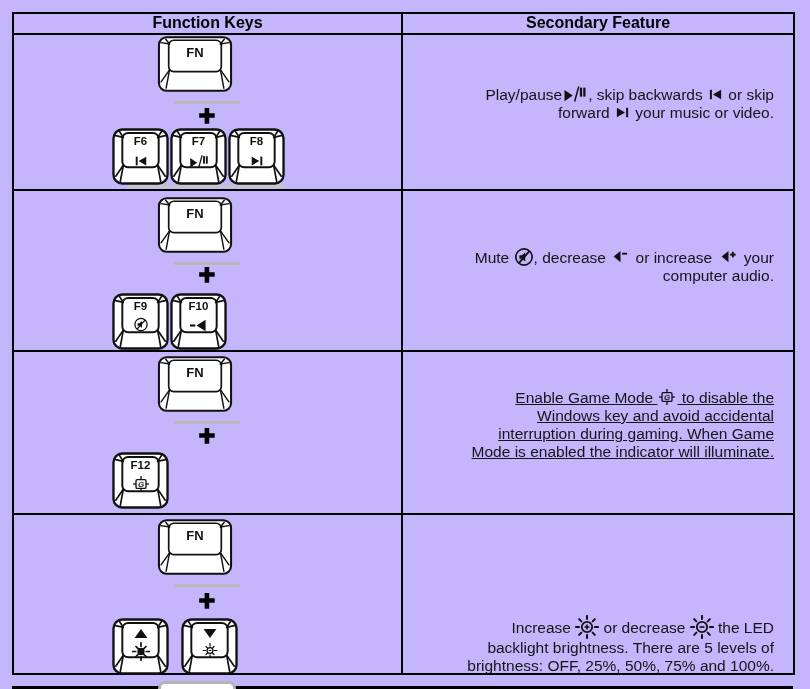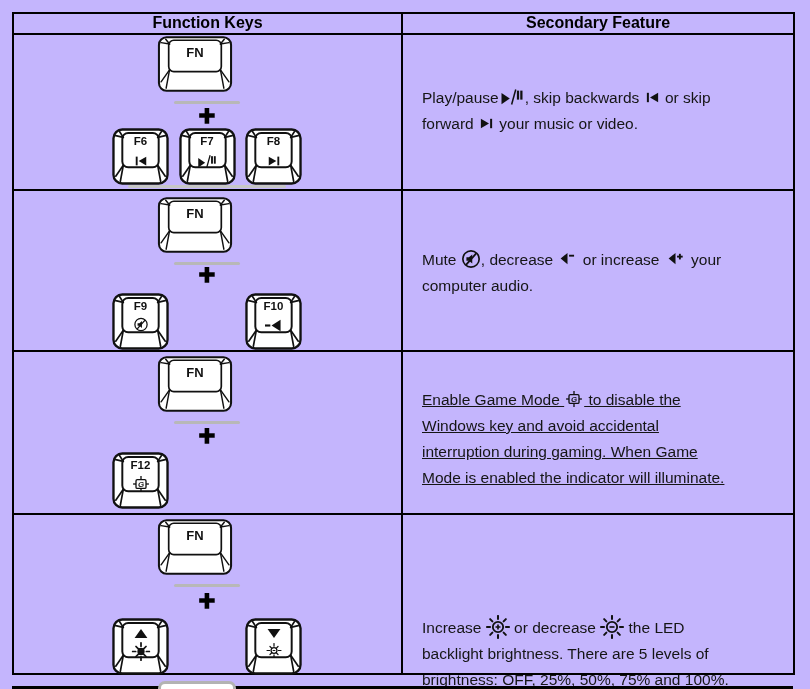--- a/index.html
+++ b/index.html
@@ -1,21 +1,21 @@
 <!DOCTYPE html>
 <html><head>
 <meta charset="utf-8">
 <style>
   html,body{margin:0;padding:0;background:#fff;}
   .page{position:relative;width:810px;height:689px;background:#c4b5fd;overflow:hidden;
         font-family:"Liberation Sans","DejaVu Sans",sans-serif;color:#141414;}
   .line{position:absolute;background:#000;z-index:1;}
   .hdr{position:absolute;top:14px;font-weight:bold;font-size:16px;text-align:center;color:#000;z-index:1;}
-  .cell-text{position:absolute;left:422px;width:383px;text-align:left;font-size:15.5px;
-             line-height:26px;z-index:0;color:#151515;}
+  .cell-text{position:absolute;left:391px;width:383px;text-align:right;font-size:15.5px;
+             line-height:18px;z-index:0;color:#151515;}
   .inline-icon{display:inline-block;vertical-align:-3px;}
   .icon-play-pause{width:26px;height:18px;vertical-align:-3px;}
   .icon-skip-back,.icon-skip-forward{width:17px;height:15px;vertical-align:-2px;}
   .icon-mute{width:20px;height:20px;vertical-align:-4px;}
   .icon-vol-down{width:21px;height:15px;vertical-align:-1px;}
   .icon-vol-up{width:23px;height:15px;vertical-align:-1px;}
   .icon-game-mode{width:20px;height:20px;vertical-align:-4px;}
   .icon-brightness-up,.icon-brightness-down{width:24px;height:24px;vertical-align:-6px;}
   .stack{position:absolute;width:190px;z-index:2;}
   .key{position:relative;z-index:2;}
@@ -25,21 +25,21 @@
   .klabel{position:absolute;top:7px;left:4px;right:4px;text-align:center;font-weight:bold;
           font-size:11.5px;color:#111;}
   .wide .klabel{top:9px;font-size:13px;}
   .kicon{position:absolute;left:50%;transform:translateX(-50%);}
   .fnshadow{position:absolute;left:50%;transform:translateX(-50%);top:65px;width:66px;height:3px;
             background:#b8b8b8;border-radius:2px;}
   .keysshadow{position:absolute;left:50%;transform:translateX(-50%);width:158px;height:3px;
               background:#c6c6c6;border-radius:2px;}
   .plusline{position:absolute;left:0;right:0;text-align:center;font-size:28px;font-weight:bold;
             color:#000;-webkit-text-stroke:1.5px #000;line-height:28px;}
-  .krow{position:absolute;left:0;right:0;display:flex;justify-content:space-between;gap:1px;}
+  .krow{position:absolute;left:0;right:0;display:flex;justify-content:flex-start;gap:1px;}
   .cutoff-cap{position:absolute;left:158px;top:681px;width:72px;height:8px;z-index:2;
               border:3px solid #b3b3b3;border-bottom:none;border-radius:7px 7px 0 0;background:#fff;}
   .defs{position:absolute;width:0;height:0;overflow:hidden;}
 </style>
 </head>
 <body>
 
 <div class="page">
 
   <svg class="defs" aria-hidden="true">

